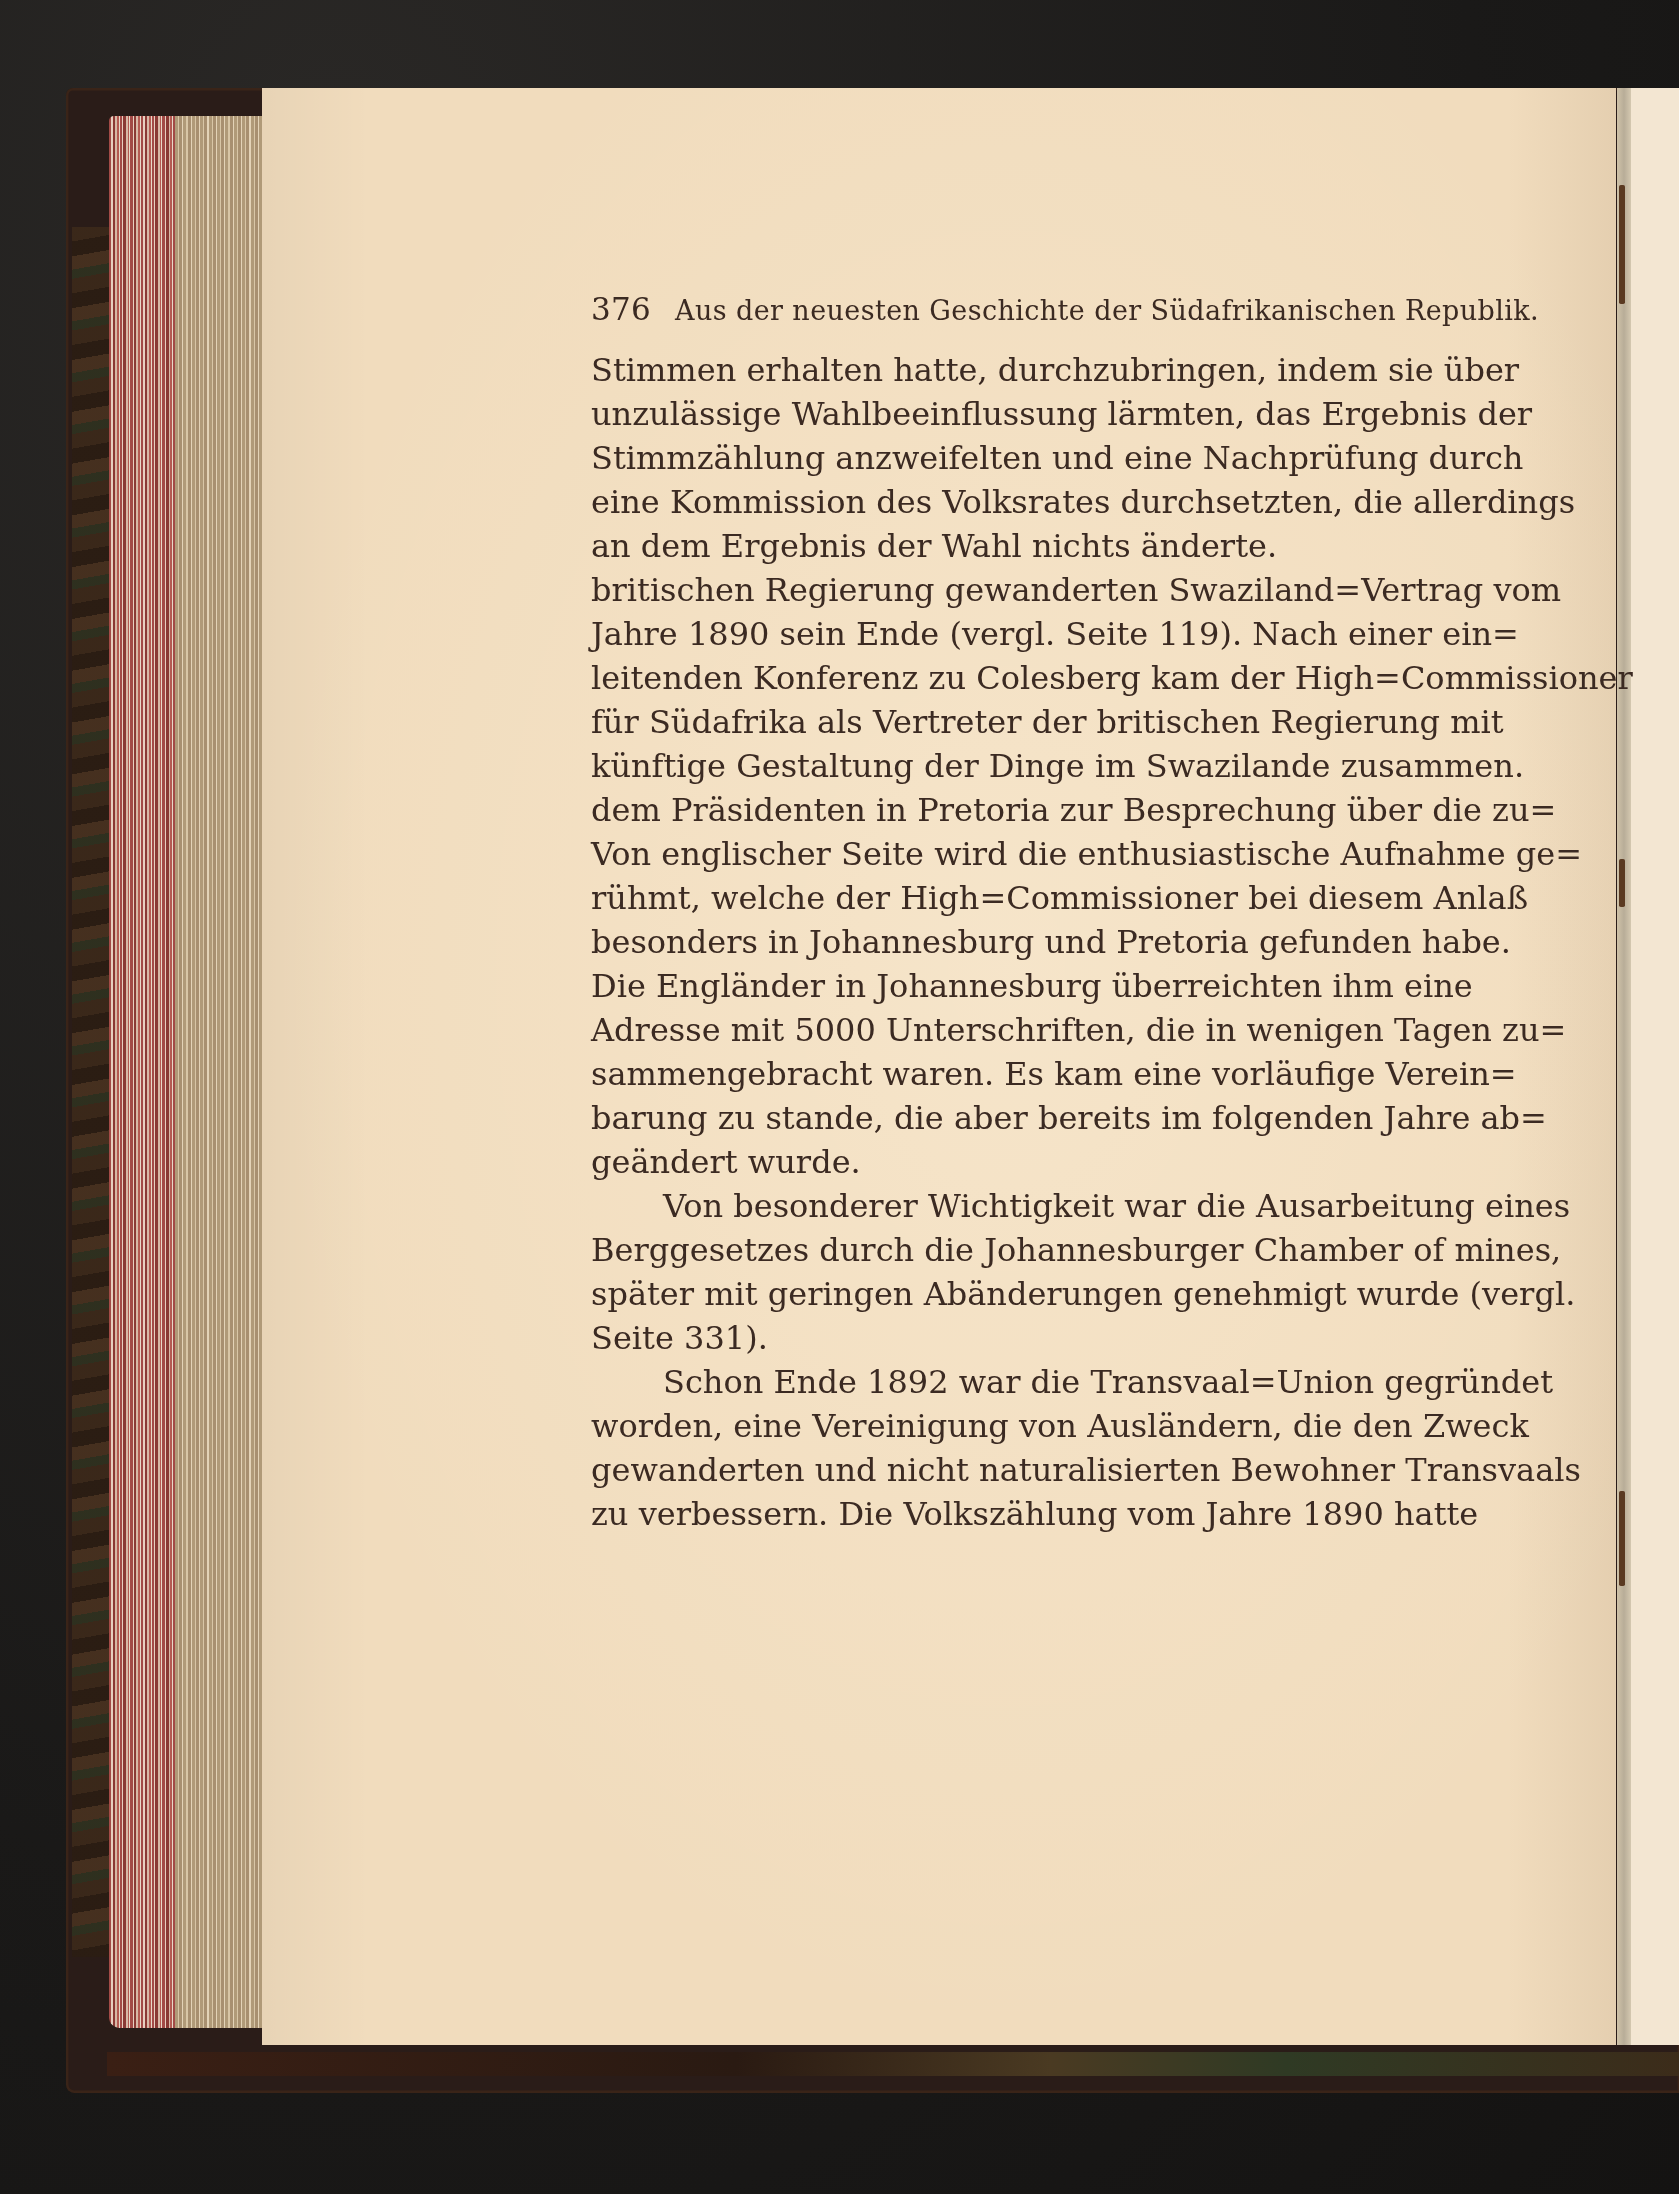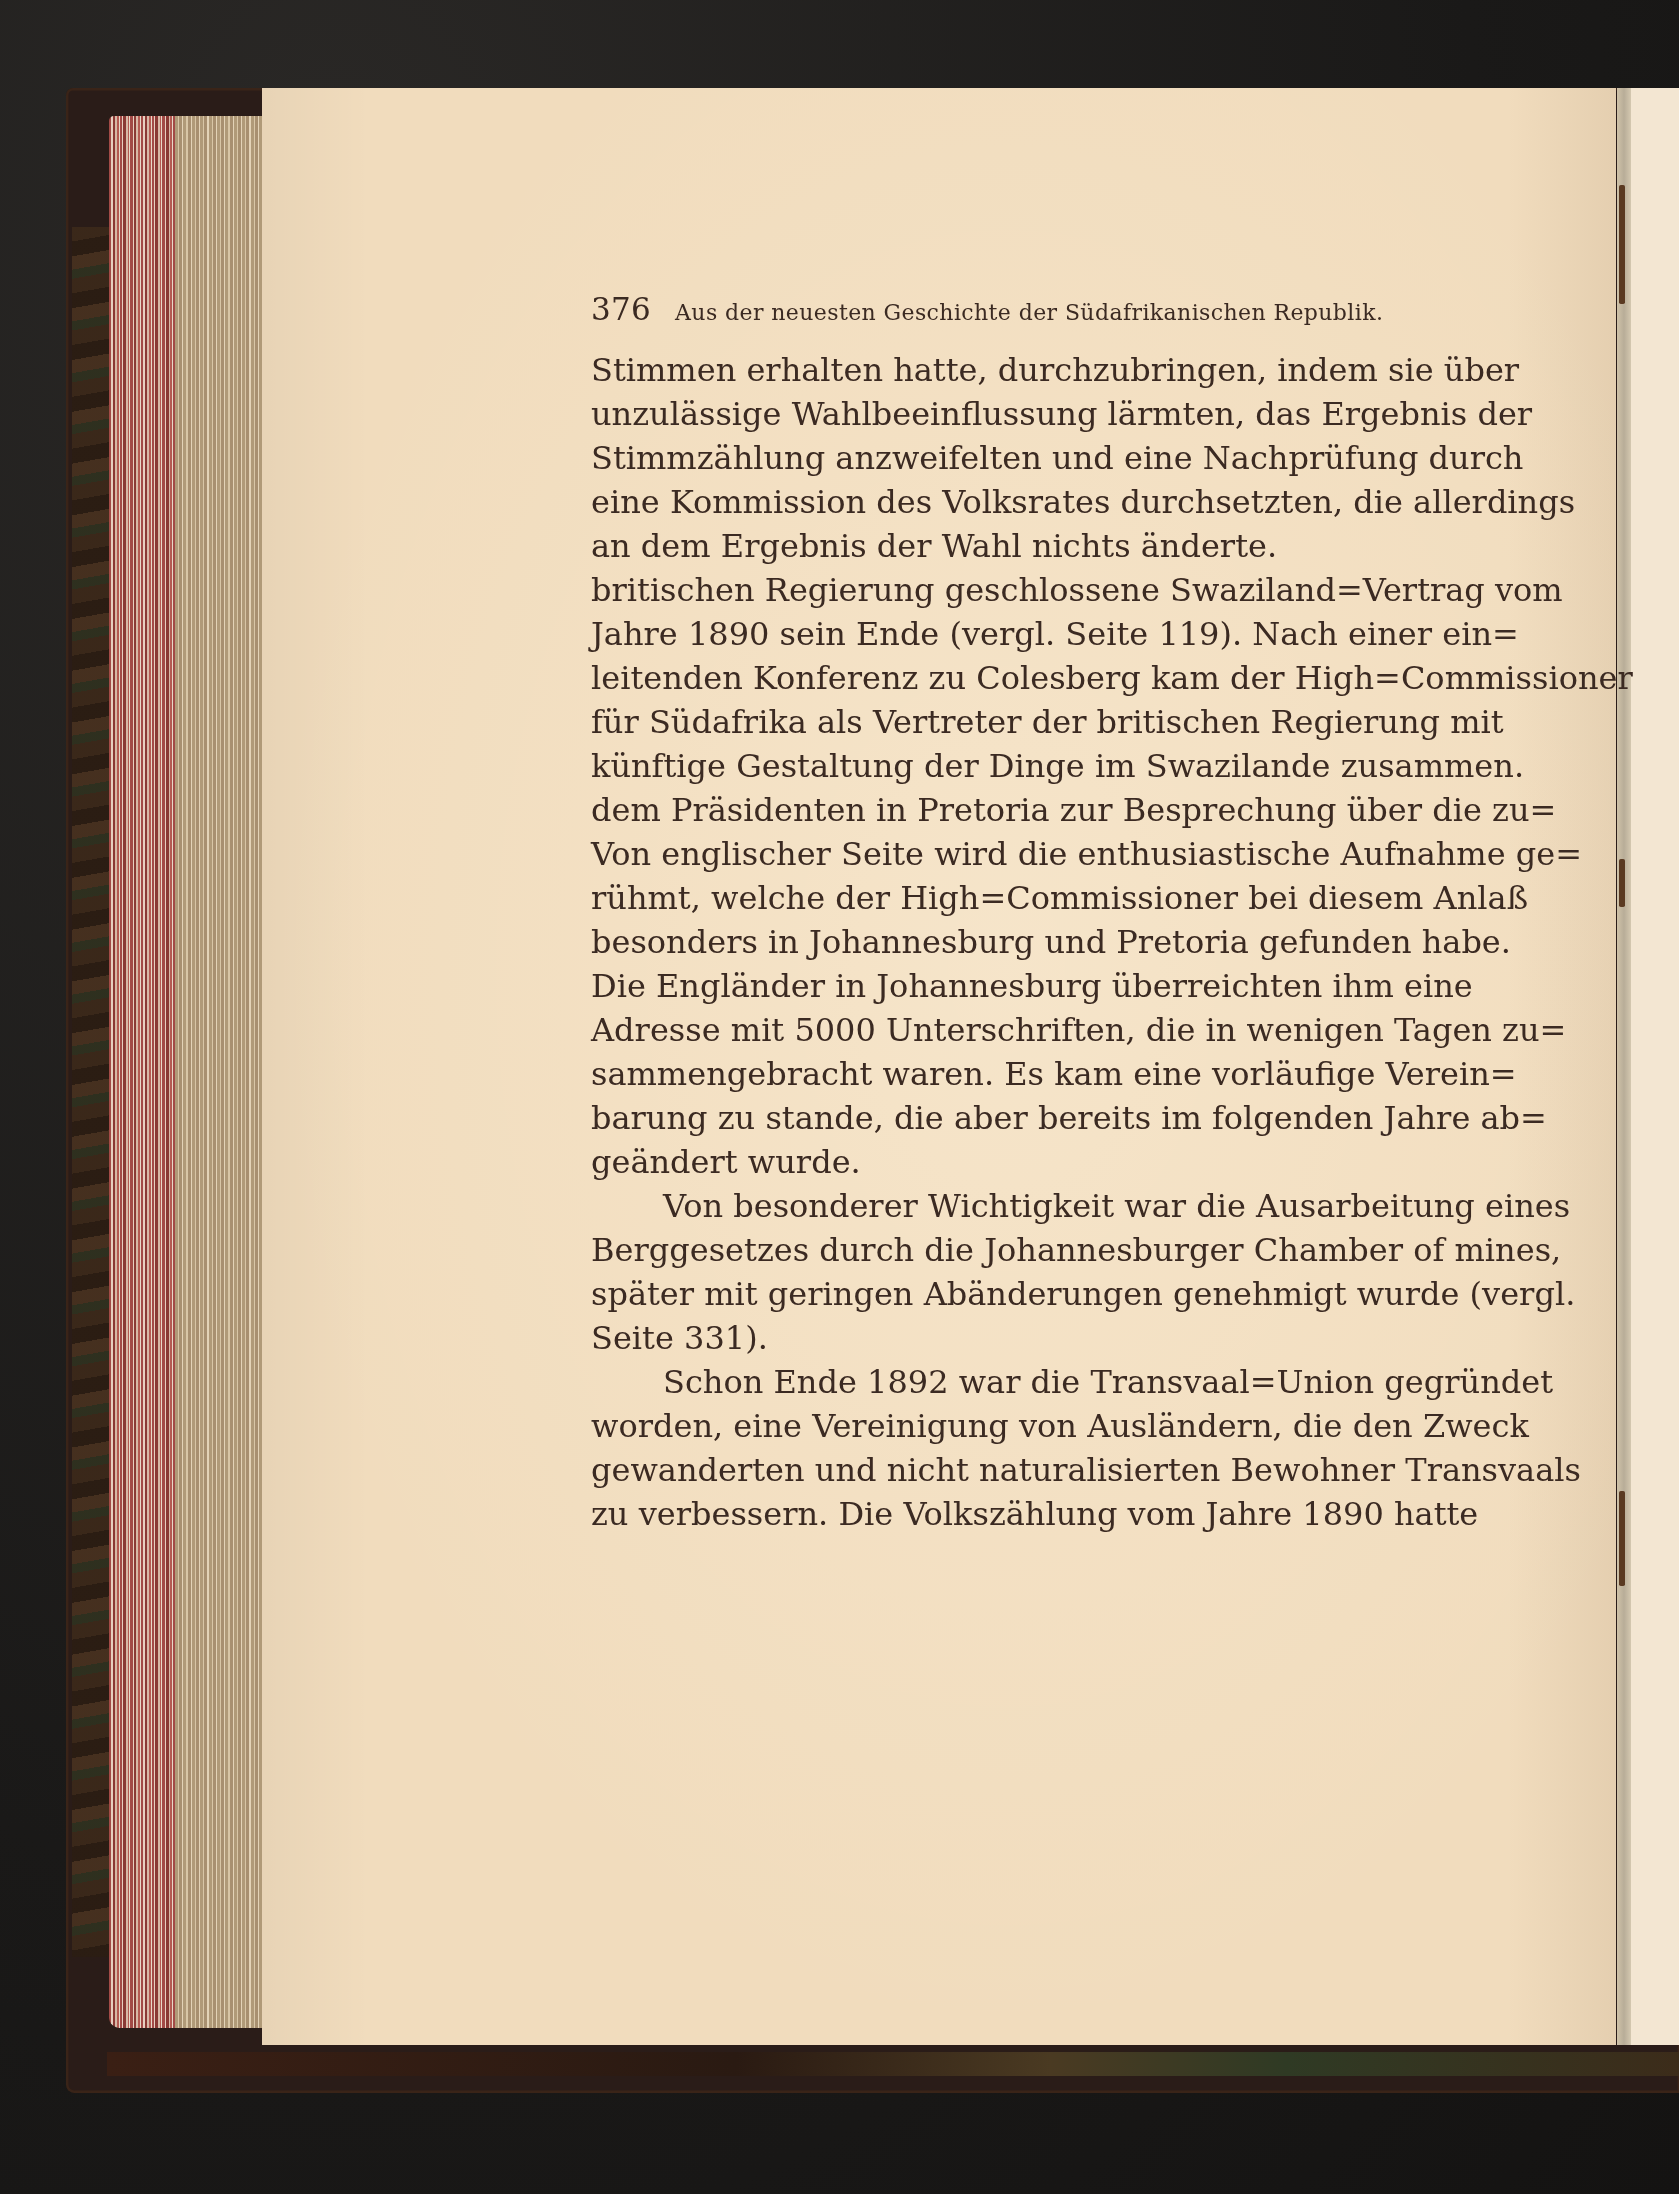--- a/index.html
+++ b/index.html
@@ -125,21 +125,21 @@
     font-size: 27.4px;
     letter-spacing: 0.3px;
     height: 57px;
     white-space: nowrap;
   }
   .page-number {
     font-size: 31px;
     margin-right: 24px;
   }
   .running-title {
-    font-size: 22px;
+    font-size: 27px;
     letter-spacing: 0.4px;
   }
   .para {
     font-size: 32px;
     line-height: 44px;
     text-align: justify;
     margin: 0;
     hyphens: manual;
   }
   .para .line {
@@ -180,21 +180,21 @@
 
   <p class="para">
     <span class="line">Stimmen erhalten hatte, durchzubringen, indem sie über</span>
     <span class="line">unzulässige Wahlbeeinflussung lärmten, das Ergebnis der</span>
     <span class="line">Stimmzählung anzweifelten und eine Nachprüfung durch</span>
     <span class="line">eine Kommission des Volksrates durchsetzten, die allerdings</span>
     <span class="line last">an dem Ergebnis der Wahl nichts änderte.</span>
   </p>
 
   <p class="para">
-    <span class="line">britischen Regierung geschlossene Swaziland=Vertrag vom</span>
+    <span class="line">britischen Regierung gewanderten Swaziland=Vertrag vom</span>
     <span class="line">Jahre 1890 sein Ende (vergl. Seite 119). Nach einer ein=</span>
     <span class="line">leitenden Konferenz zu Colesberg kam der High=Commissioner</span>
     <span class="line">für Südafrika als Vertreter der britischen Regierung mit</span>
     <span class="line">künftige Gestaltung der Dinge im Swazilande zusammen.</span>
     <span class="line">dem Präsidenten in Pretoria zur Besprechung über die zu=</span>
     <span class="line">Von englischer Seite wird die enthusiastische Aufnahme ge=</span>
     <span class="line">rühmt, welche der High=Commissioner bei diesem Anlaß</span>
     <span class="line">besonders in Johannesburg und Pretoria gefunden habe.</span>
     <span class="line">Die Engländer in Johannesburg überreichten ihm eine</span>
     <span class="line">Adresse mit 5000 Unterschriften, die in wenigen Tagen zu=</span>

